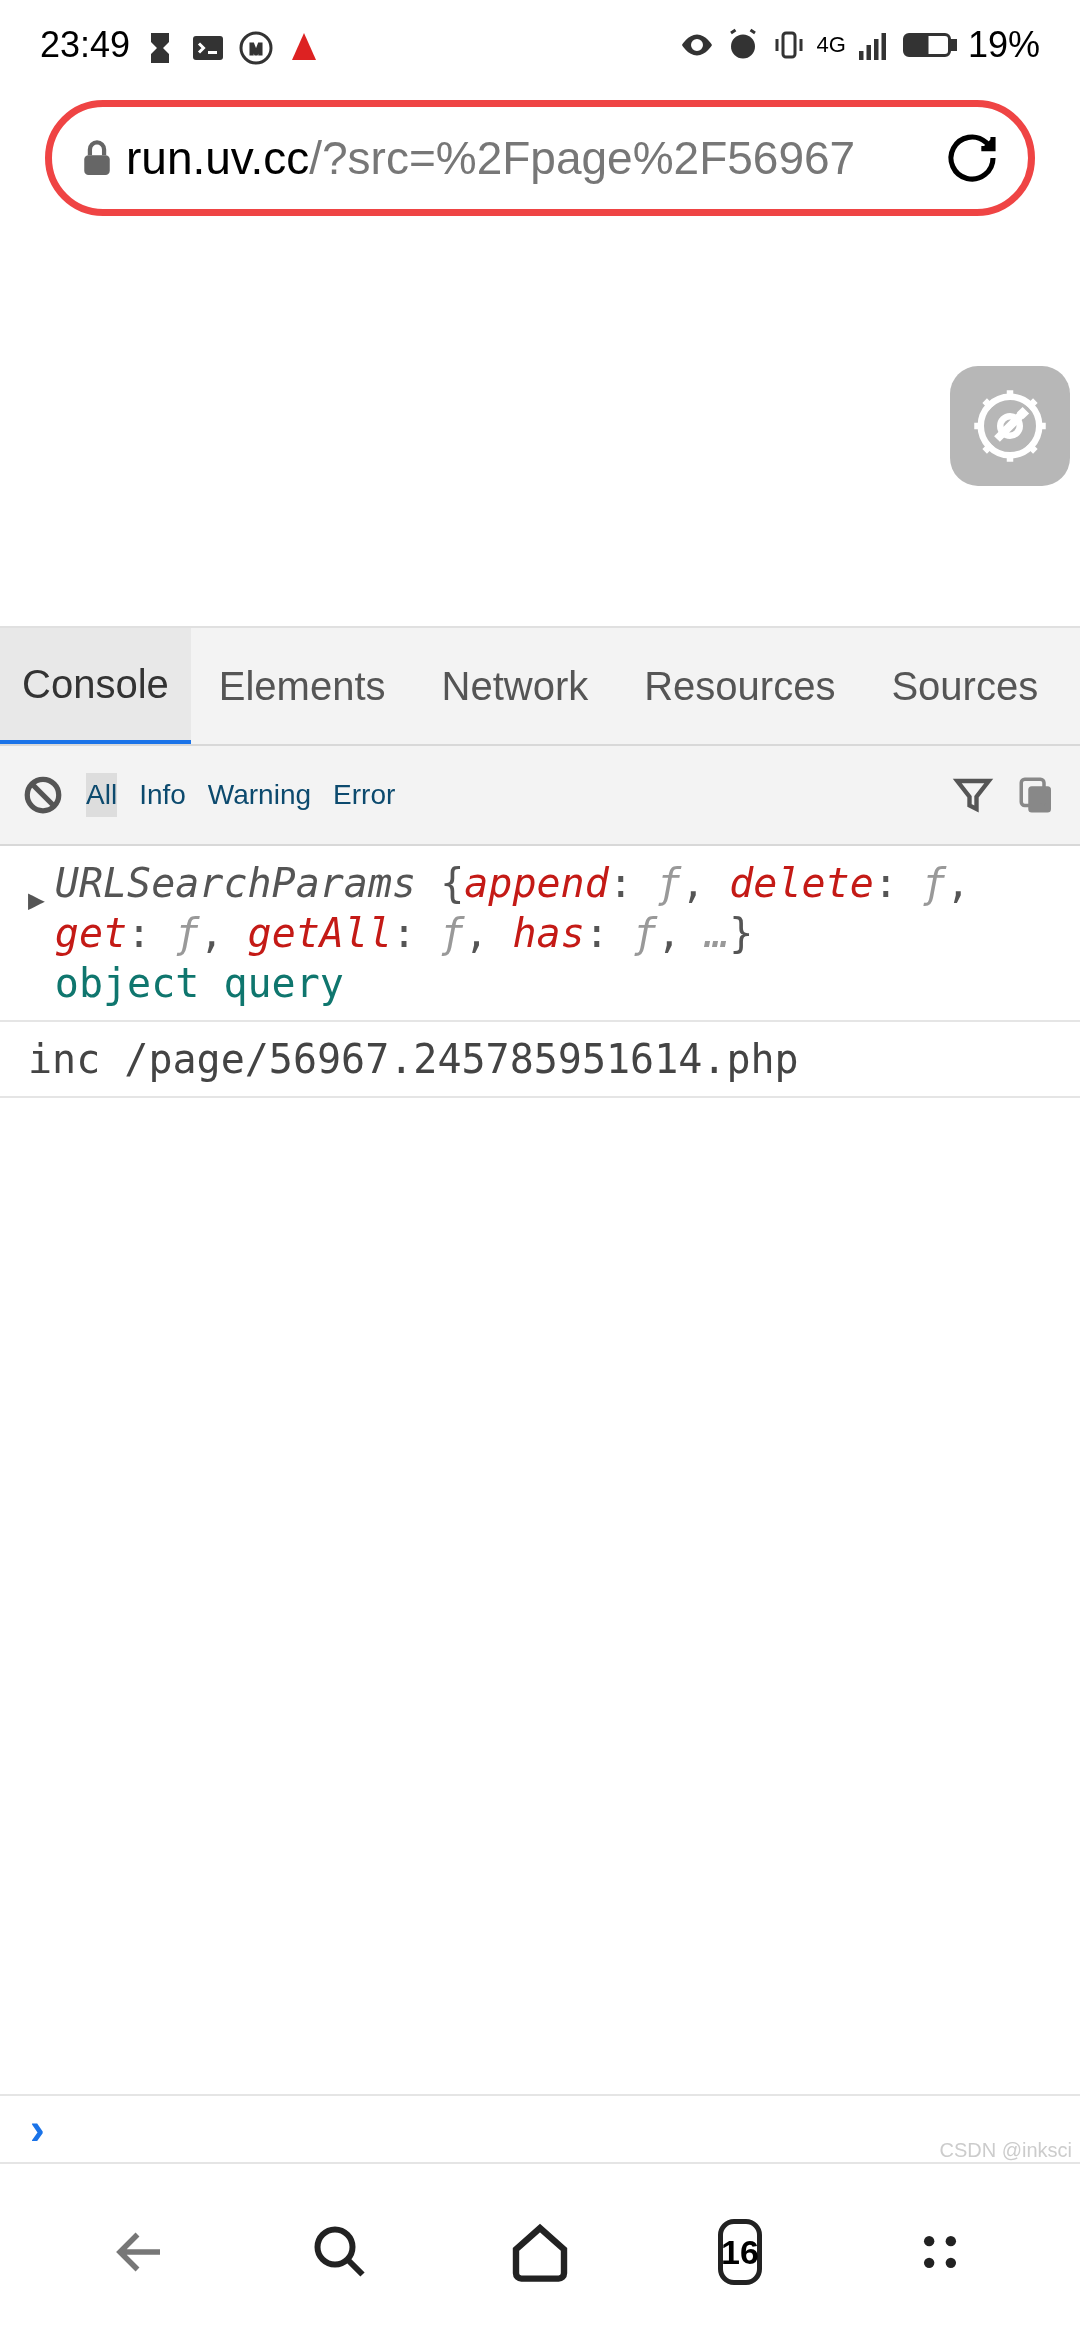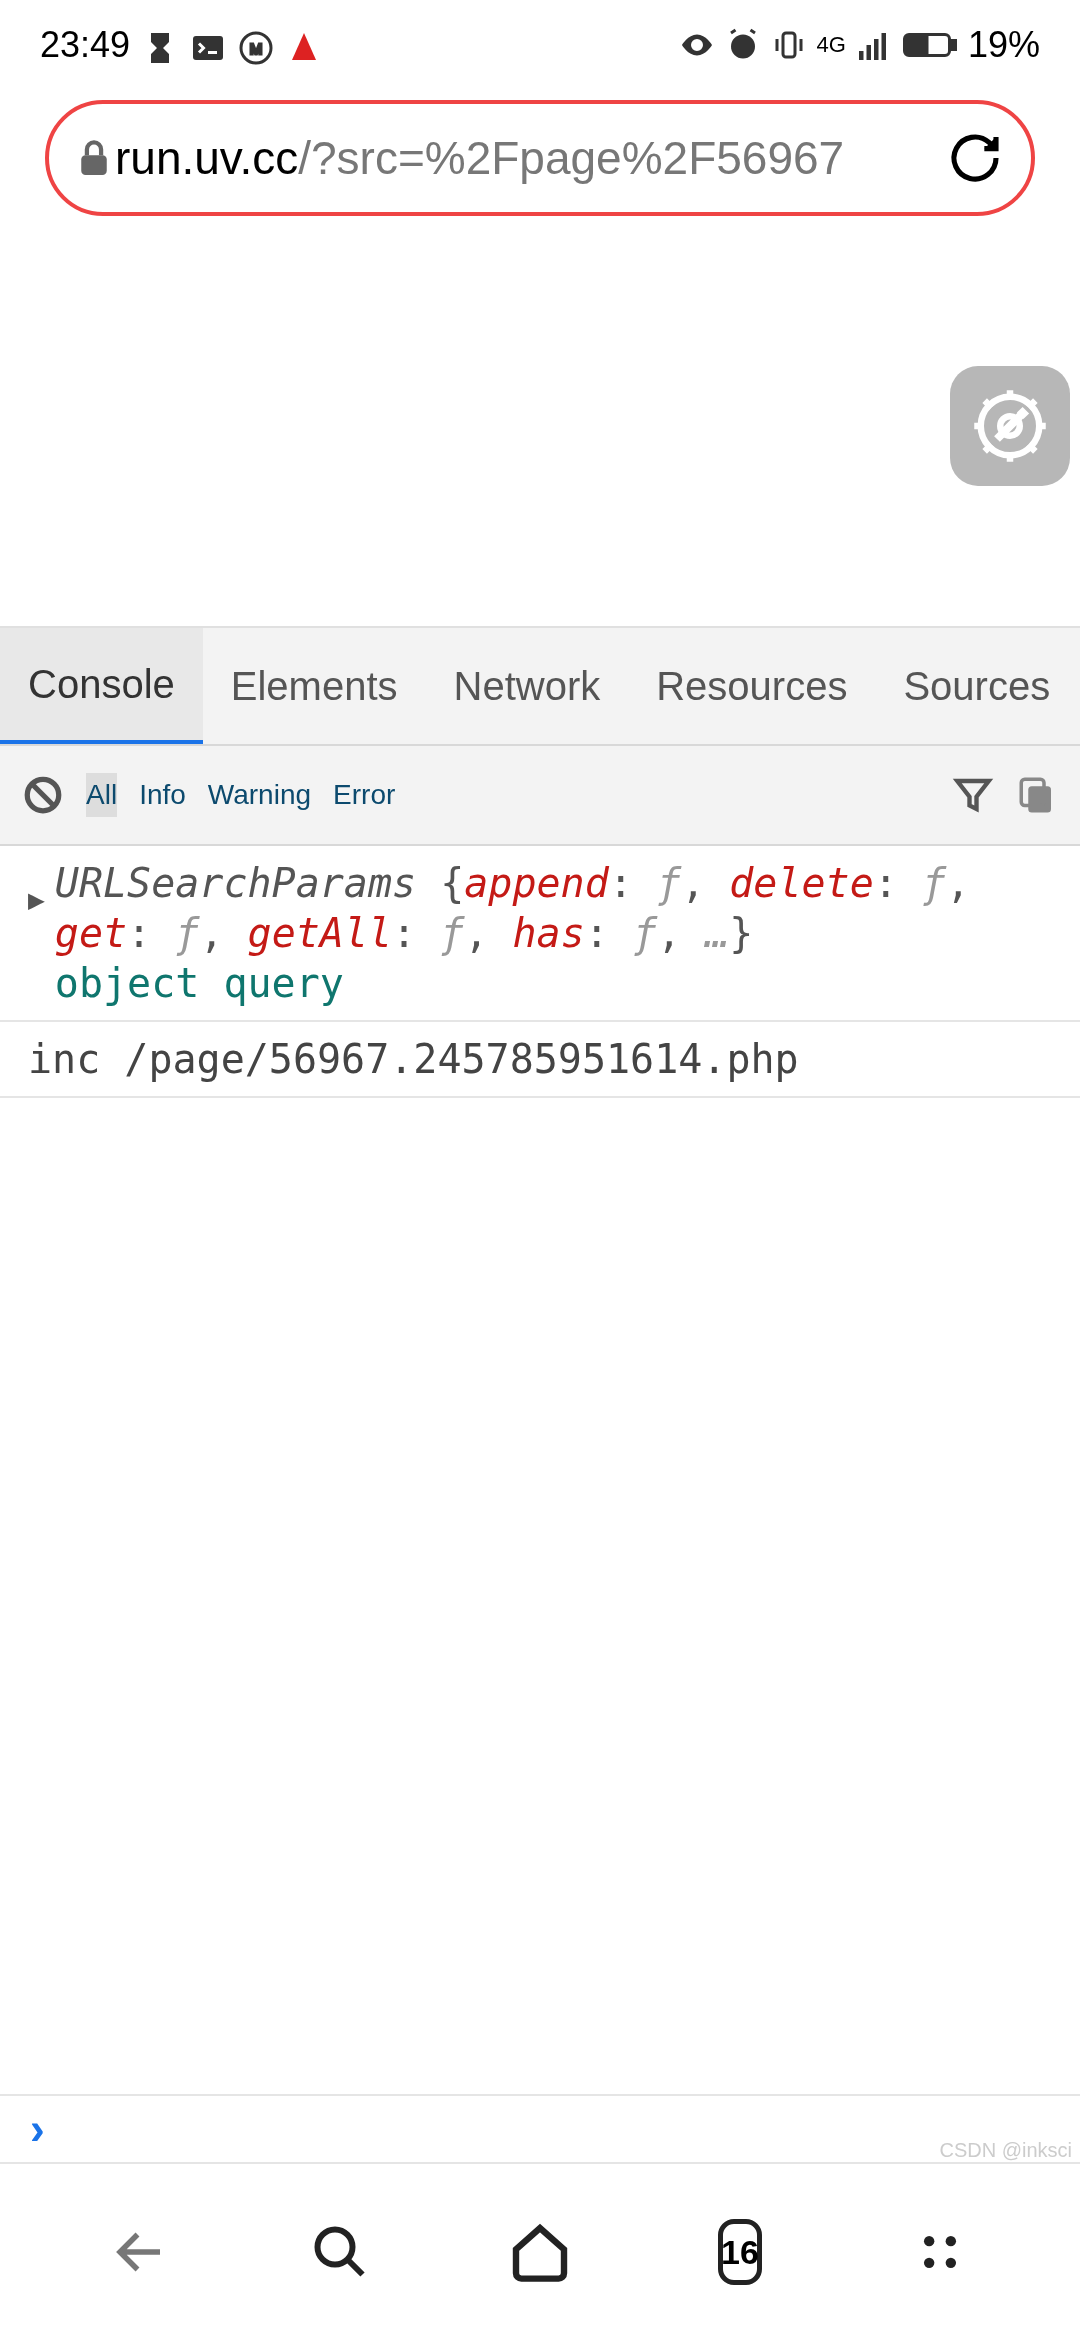--- a/index.html
+++ b/index.html
@@ -22,26 +22,26 @@
     }
     .status-left { display: flex; align-items: flex-end; gap: 12px; }
     .status-right { display: flex; align-items: center; gap: 10px; }
     .status-time { font-weight: 500; }
     .status-icon-svg { width: 36px; height: 36px; }
     .addr-bar-wrap {
       padding: 10px 45px 20px;
     }
     .addr-bar {
       height: 116px;
-      border: 4px solid #ef4444;
+      border: 7px solid #ef4444;
       border-radius: 58px;
       display: flex;
       align-items: center;
       padding: 12px 28px;
-      gap: 4px;
+      gap: 12px;
     }
     .lock-icon { width: 34px; height: 40px; flex-shrink: 0; }
     .url-text {
       flex: 1;
       font-size: 46px;
       color: #000;
       white-space: nowrap;
       overflow: hidden;
     }
     .url-path { color: #777; }
@@ -66,21 +66,21 @@
       border-top: 2px solid #e0e0e0;
     }
     .devtools-tabs {
       display: flex;
       background: #f3f3f3;
       border-bottom: 2px solid #d8d8d8;
       height: 118px;
       overflow: hidden;
     }
     .devtools-tab {
-      padding: 0 28px;
+      padding: 0 22px;
       display: flex;
       align-items: center;
       font-size: 40px;
       color: #555;
       white-space: nowrap;
     }
     .devtools-tab:not(:first-child) { padding: 0 28px; }
     .devtools-tab.active {
       background: #e8e8e8;
       border-bottom: 4px solid #1a73e8;

